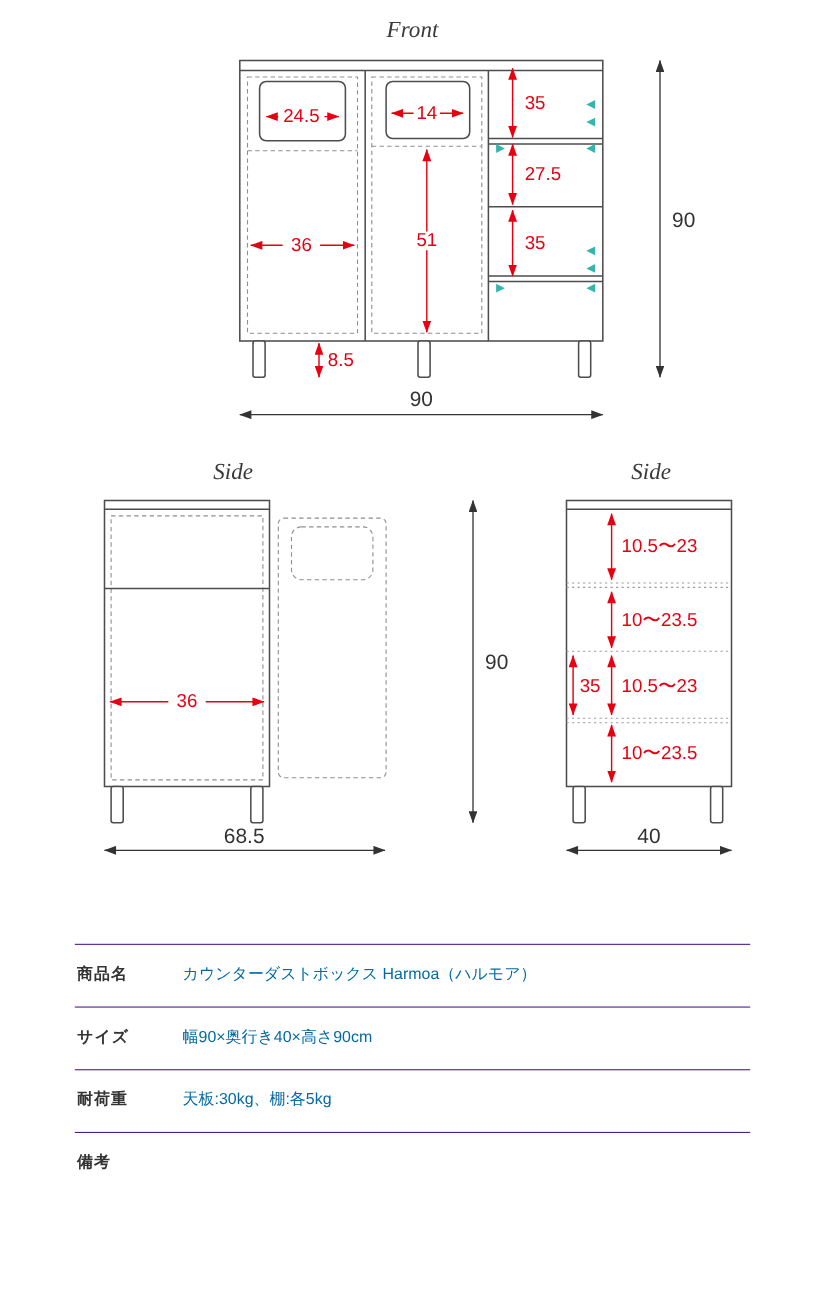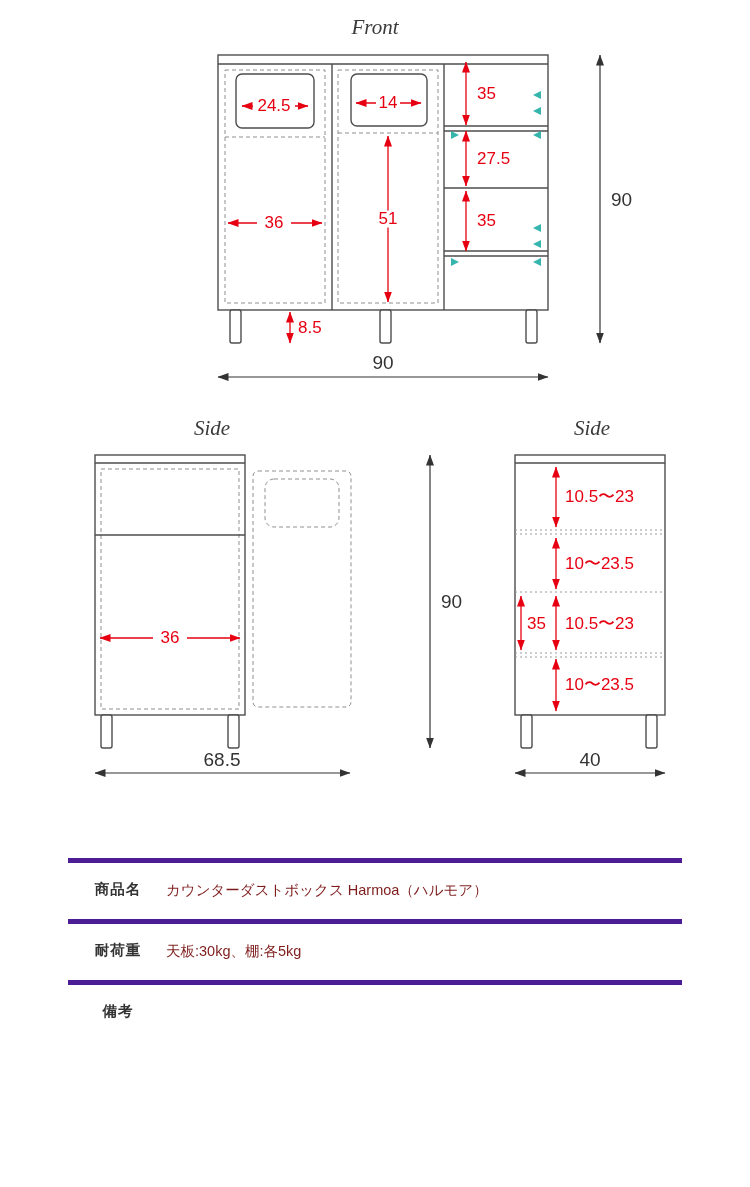--- a/index.html
+++ b/index.html
@@ -19,23 +19,23 @@
   .cabf{stroke:#4d4d4d;stroke-width:1.4;fill:#ffffff;}
   .dash{stroke:#8f8f8f;stroke-width:1;fill:none;stroke-dasharray:4 3;}
   .dash2{stroke:#9a9a9a;stroke-width:1;fill:none;stroke-dasharray:2 3;}
   .rline{stroke:#e60012;stroke-width:1.3;fill:none;}
   .bline{stroke:#333333;stroke-width:1.2;fill:none;}
   .wbg{fill:#ffffff;}
   .pin{fill:#35b5ae;}
 
   
   .spec-table{position:absolute;left:68px;top:858px;width:614px;}
-  .spec-row{display:flex;align-items:flex-start;border-top:5px solid #4c1d95;padding:17px 0 18px 2px;text-align:center;}
+  .spec-row{display:flex;align-items:flex-start;border-top:1px solid #4c1d95;padding:17px 0 18px 2px;}
   .spec-label{width:96px;flex:none;font-weight:bold;font-size:14.5px;color:#333;letter-spacing:1px;}
-  .spec-value{font-size:14.5px;color:#7f1d1d;line-height:1.45;}
+  .spec-value{font-size:14.5px;color:#0369a1;line-height:1.45;}
 </style>
 </head>
 <body>
 
 <div class="canvas">
 
   <svg id="svg-front" width="750" height="405" viewBox="0 0 750 405">
     <defs>
       <marker id="arE" markerWidth="12" markerHeight="8" refX="10.5" refY="4" orient="auto" markerUnits="userSpaceOnUse">
         <path d="M0,0 L11,4 L0,8 Z" fill="#e60012"></path>
@@ -205,20 +205,24 @@
       <text class="btxt" x="590" y="361" text-anchor="middle">40</text>
     </g>
   </svg>
 
   <div class="spec-table">
     <div class="spec-row">
       <div class="spec-label">商品名</div>
       <div class="spec-value">カウンターダストボックス Harmoa（ハルモア）</div>
     </div>
     <div class="spec-row">
+      <div class="spec-label">サイズ</div>
+      <div class="spec-value">幅90×奥行き40×高さ90cm</div>
+    </div>
+    <div class="spec-row">
       <div class="spec-label">耐荷重</div>
       <div class="spec-value">天板:30kg、棚:各5kg</div>
     </div>
     <div class="spec-row">
       <div class="spec-label">備考</div>
     </div>
   </div>
 
 </div>
 

